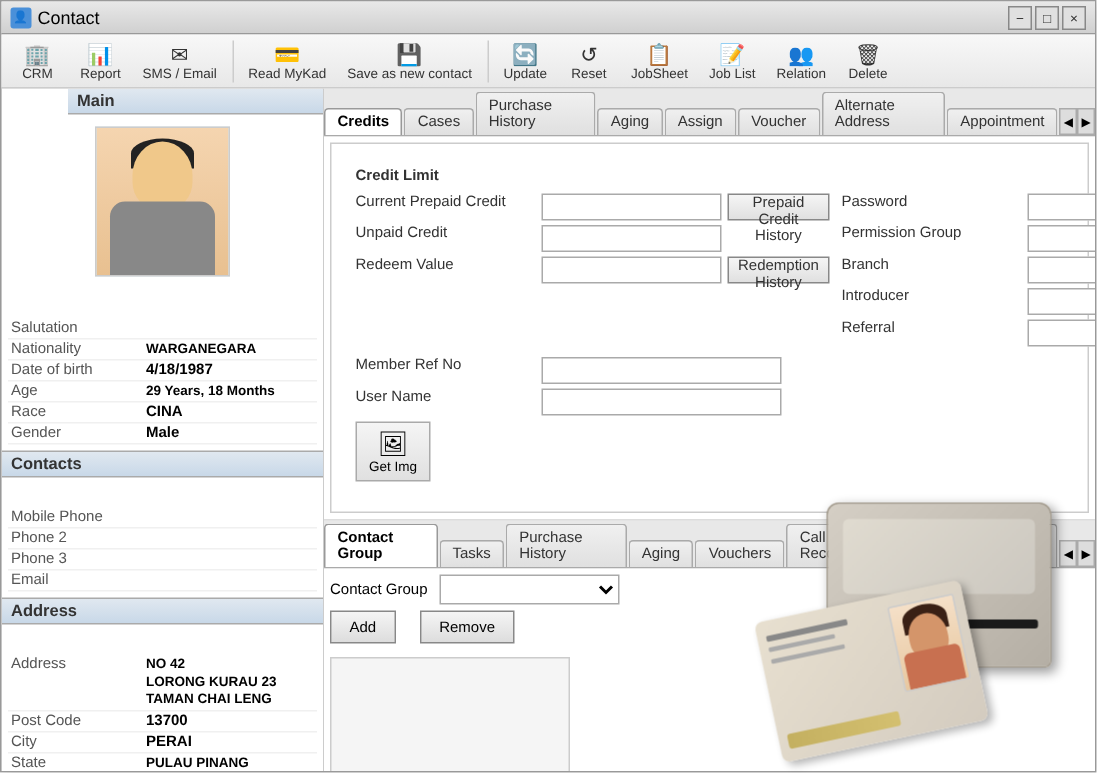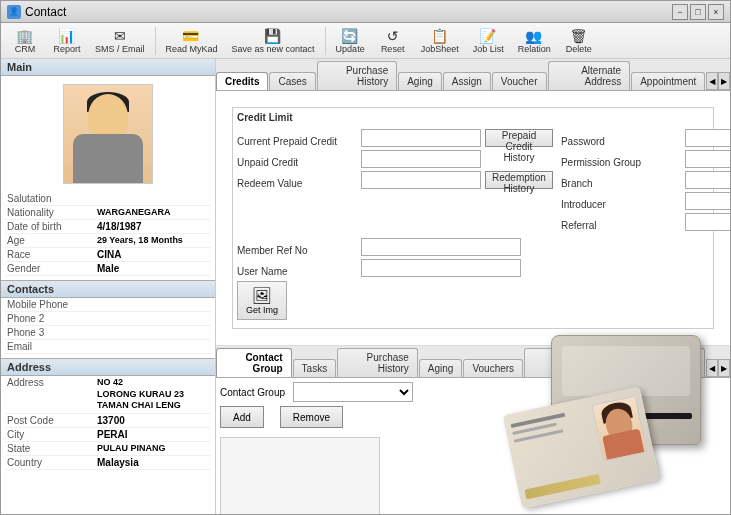--- a/index.html
+++ b/index.html
@@ -131,20 +131,21 @@
       flex-direction: column;
       overflow-y: auto;
     }
 
     .left-panel-header {
       background: linear-gradient(to bottom, #e0e8f0, #c8d8e8);
       border-bottom: 1px solid #aaa;
       padding: 2px 6px;
       font-weight: bold;
       color: #333;
+      margin-left: 44px;
     }
 
     .photo-area {
       display: flex;
       justify-content: center;
       padding: 8px;
     }
 
     .photo-box {
       width: 90px;
@@ -194,20 +195,21 @@
       background: #222;
       border-radius: 50% 50% 0 0;
       position: absolute;
       top: 8px;
       left: 50%;
       transform: translateX(-50%);
     }
 
     .info-table {
       padding: 0 4px;
+      margin-top: 20px;
     }
 
     .info-row {
       display: flex;
       border-bottom: 1px solid #f0f0f0;
       padding: 1px 2px;
     }
 
     .info-label {
       width: 90px;
@@ -251,21 +253,20 @@
     .tab {
       padding: 3px 8px;
       border: 1px solid #aaa;
       border-bottom: none;
       background: linear-gradient(to bottom, #f0f0f0, #e0e0e0);
       cursor: pointer;
       font-size: 10px;
       color: #333;
       margin-right: 1px;
       border-radius: 3px 3px 0 0;
-      text-align: right;
     }
 
     .tab.active {
       background: white;
       font-weight: bold;
       color: #000;
       border-color: #999;
     }
 
     .tab-nav-btn {
@@ -290,21 +291,21 @@
 
     .section-title {
       font-weight: bold;
       color: #333;
       margin-bottom: 6px;
       font-size: 10px;
     }
 
     .form-row {
       display: flex;
-      align-items: flex-end;
+      align-items: flex-start;
       margin-bottom: 3px;
       gap: 4px;
     }
 
     .form-label {
       font-size: 10px;
       color: #333;
       min-width: 120px;
     }
 
@@ -552,21 +553,21 @@
         <div class="tab">Aging</div>
         <div class="tab">Assign</div>
         <div class="tab">Voucher</div>
         <div class="tab">Alternate Address</div>
         <div class="tab">Appointment</div>
         <div class="tab-nav-btn">◀</div>
         <div class="tab-nav-btn">▶</div>
       </div>
 
       <div class="tab-content">
-        <div style="border:1px solid #ccc; margin:16px; padding:4px;">
+        <div style="border:1px solid #ccc; margin:4px; padding:16px;">
           <div class="section-title">Credit Limit</div>
 
           <div style="display:flex; gap:8px;">
 
             <div style="flex:1;">
               <div class="form-row">
                 <span class="form-label">Current Prepaid Credit</span>
                 <input class="form-input" style="width: 110px;" value="">
                 <button class="form-btn">Prepaid Credit History</button>
               </div>

